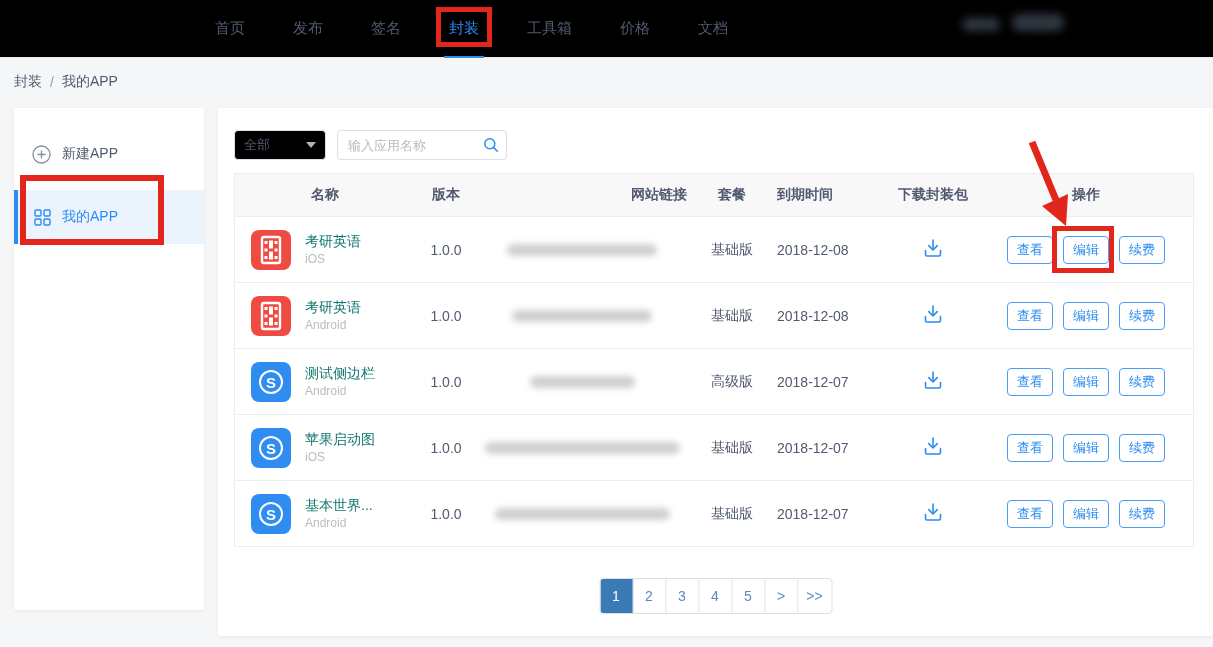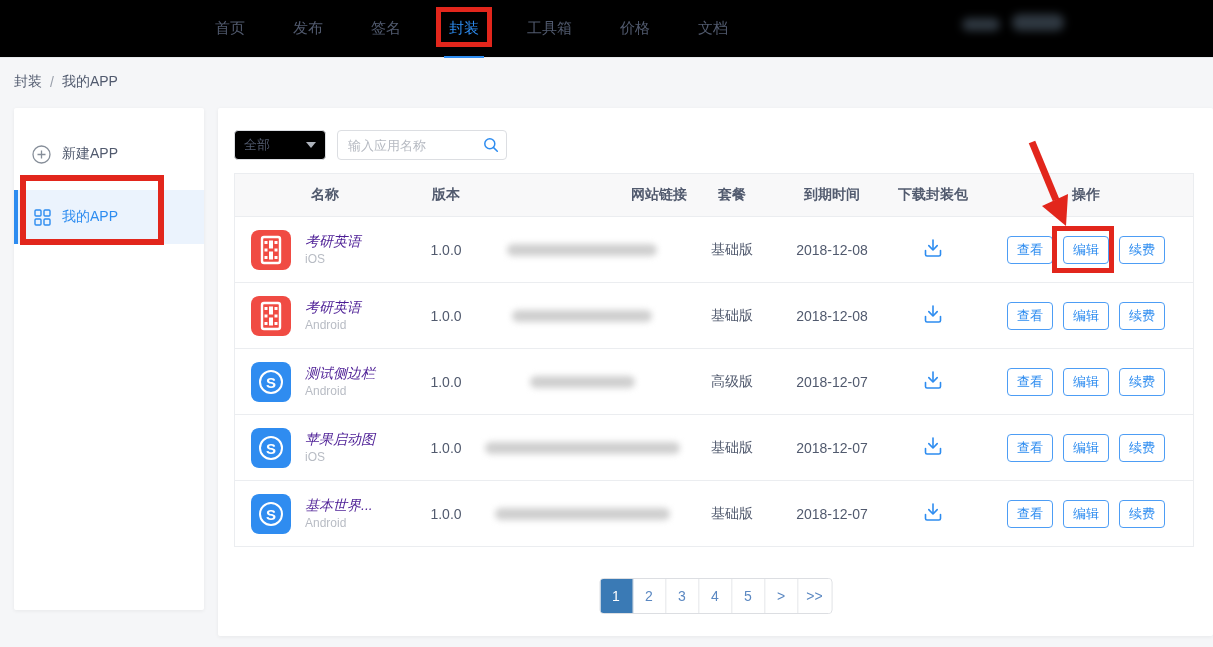--- a/index.html
+++ b/index.html
@@ -37,29 +37,29 @@
   .search-icon { position:absolute; right:8px; top:7px; cursor:pointer; }
 
   
   .table { position:absolute; left:16px; top:65px; width:960px; border:1px solid #ebedf0; }
   .thead { display:flex; height:42px; background:#f8f8f9; align-items:center; font-size:14px; font-weight:bold; color:#515a6e; }
   .trow { display:flex; height:66px; align-items:center; border-top:1px solid #ebedf0; font-size:14px; }
   .c1{width:180px; display:flex; align-items:center; padding-left:16px; gap:14px;}
   .c2{width:62px; text-align:center;}
   .c3{width:210px; display:flex; justify-content:center;}
   .c4{width:90px; text-align:center;}
-  .c5{width:110px; text-align:center;}
+  .c5{width:110px; text-align:left;}
   .c6{width:92px; text-align:center;}
   .c7{flex:1; display:flex; justify-content:center; gap:10px;}
   .thead .c1{ padding-left:0; display:block; text-align:center; }
   .app-ic { width:40px; height:40px; border-radius:8px; display:flex; align-items:center; justify-content:center; flex:0 0 auto; }
   .ic-red { background:#f04b43; }
   .ic-blue { background:#2f8cf0; }
   .nm { line-height:1.35; min-width:0; }
-  .nm .n { color:#4c1d95; white-space:nowrap;font-style:italic; }
+  .nm .n { color:#0f766e; white-space:nowrap; }
   .nm .p { color:#b8bcc4; font-size:12px; }
   .blur-link { height:12px; border-radius:6px; background:#cfcfcf; filter:blur(3px); }
   .dl { cursor:pointer; display:inline-flex; }
   .abtn { width:46px; height:28px; border:1px solid #4d9df5; border-radius:4px; background:#fff; color:#2d8cf0; font-size:13px; display:flex; align-items:center; justify-content:center; cursor:pointer; font-family:inherit; }
 
   
   .pager { position:absolute; left:50%; transform:translateX(-50%); top:470px; display:flex; border:1px solid #dcdee2; border-radius:4px; overflow:hidden; background:#fff; }
   .pg { width:33px; height:34px; display:flex; align-items:center; justify-content:center; font-size:14px; color:#5b88c2; border-right:1px solid #dcdee2; cursor:pointer; background:#fff; }
   .pg:last-child { border-right:none; }
   .pg.active { background:#3a7ab5; color:#fff; }

